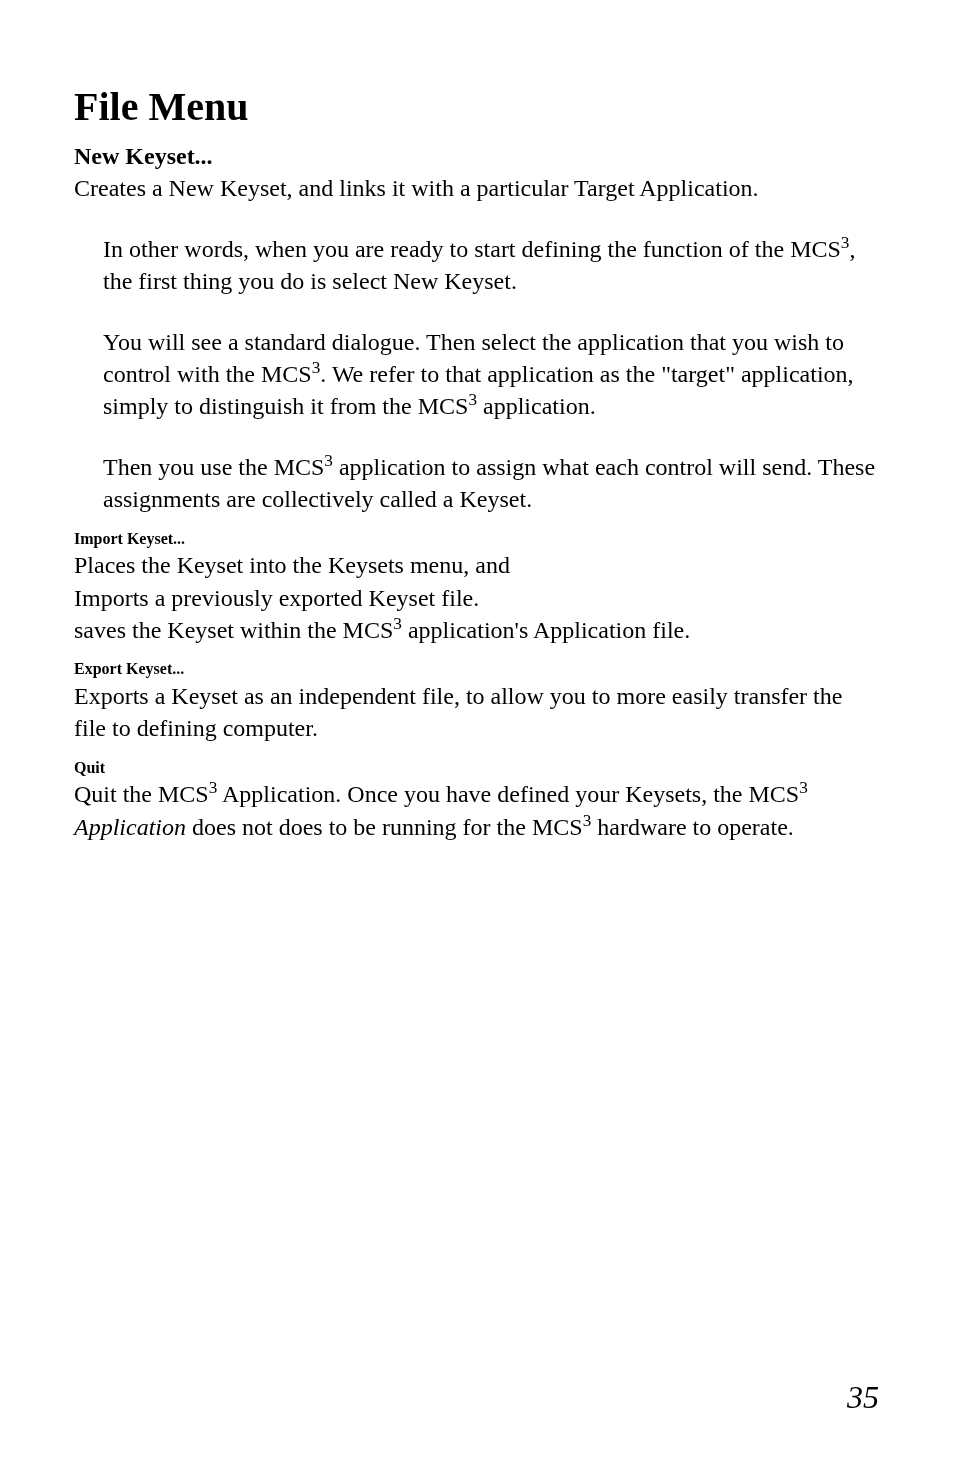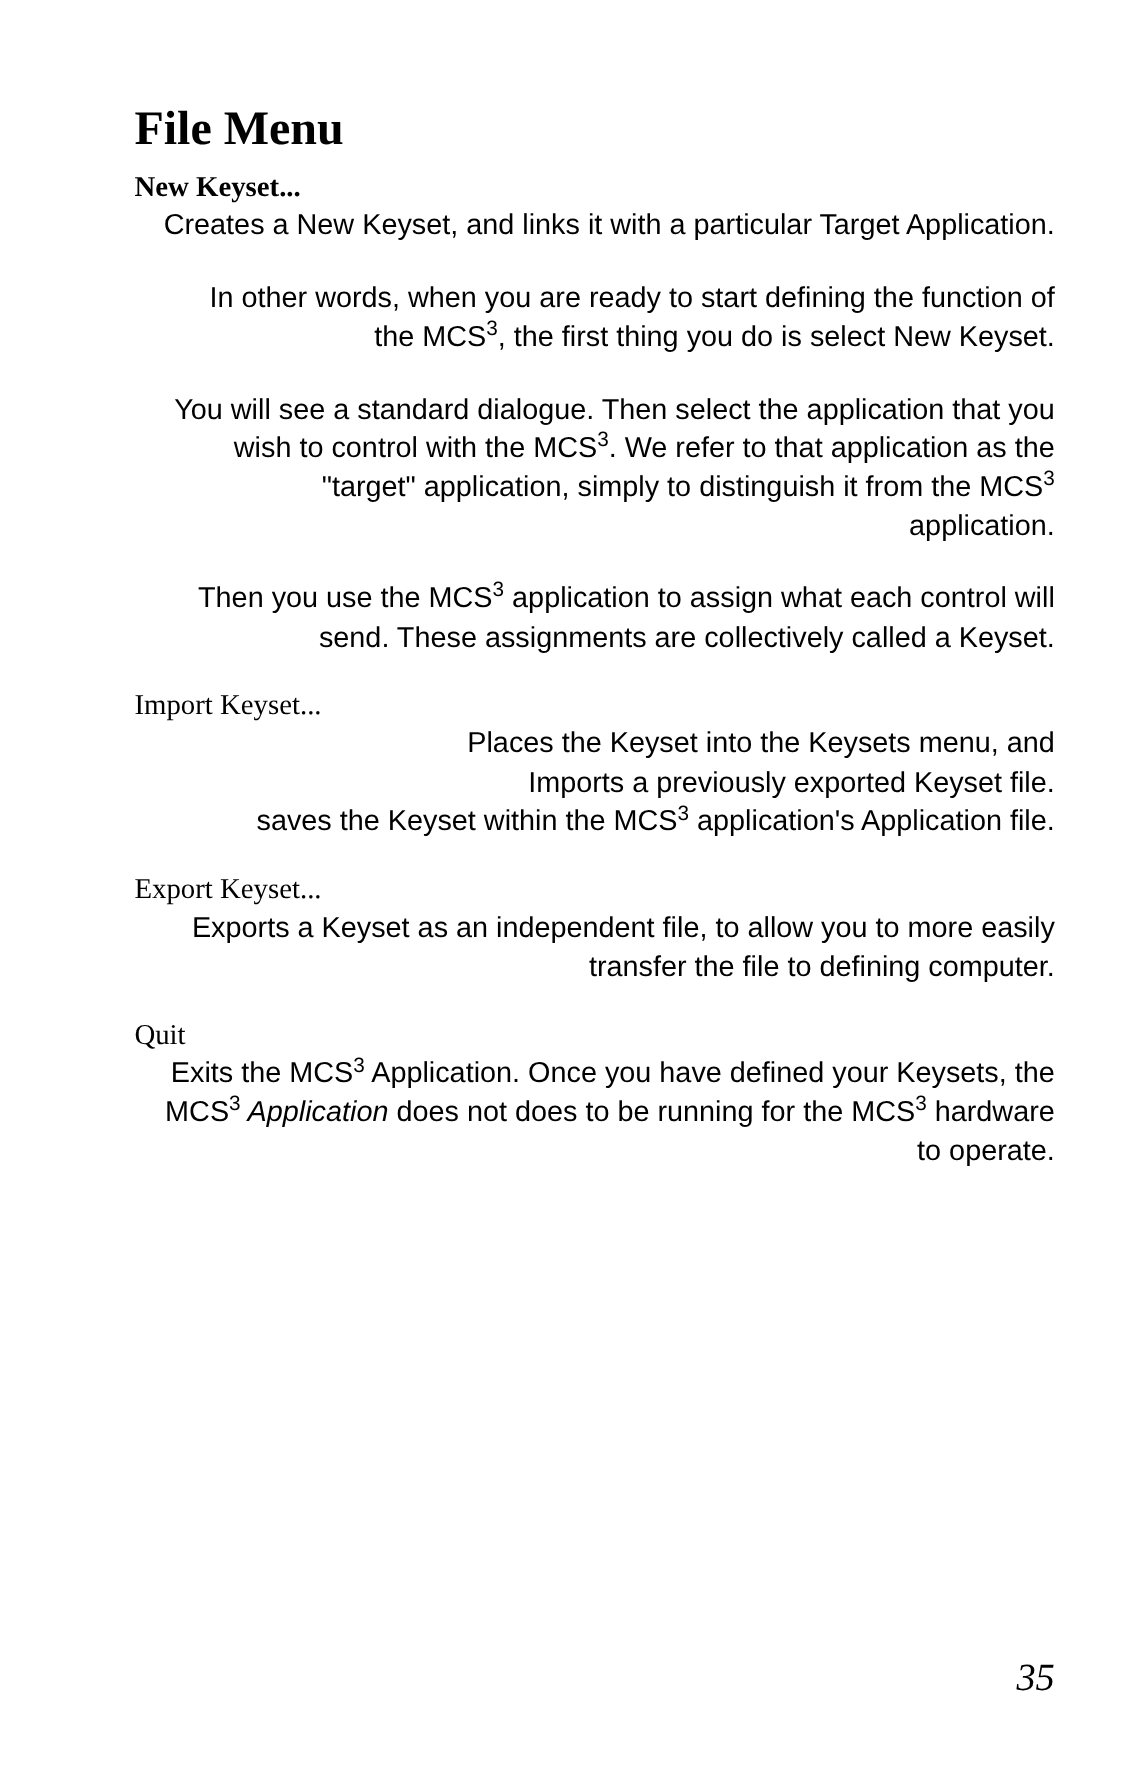--- a/index.html
+++ b/index.html
@@ -6,44 +6,43 @@
     margin: 0;
     padding: 0;
     font-family: Georgia, 'Times New Roman', serif;
     color: #000;
     width: 954px;
     height: 1475px;
     box-sizing: border-box;
     position: relative;
   }
   .page {
-    padding: 80px 75px 60px 112px;
+    padding: 80px 75px 60px 74px;
     line-height: 1.35;
   }
   .title {
     font-family: Georgia, serif;
     font-weight: bold;
     font-size: 40px;
     margin: 0 0 6px 0;
   }
   .subhead {
     font-weight: bold;
     font-size: 24px;
     margin: 0;
   }
   .subhead-spaced {
-    font-weight: normal;
-    font-size: 24px;
-    margin: 24px 0 0 0;
+    font-weight: bold;
+    font-size: 16px;
+    margin: 12px 0 0 0;
   }
   .body-text {
-    font-family: Liberation Sans, sans-serif;
+    font-family: Liberation Serif, serif;
     font-size: 24px;
     margin: 0;
-    text-align: right;
   }
   .para-spaced {
     margin-top: 28px;
     margin-left: 29px;
   }
   sup {
     font-size: 0.72em;
     vertical-align: super;
     line-height: 0;
   }
@@ -84,18 +83,18 @@
   <p class="body-text">Imports a previously exported Keyset file.</p>
   <p class="body-text">
     <span>saves the Keyset within the MCS</span><sup>3</sup><span> application's Application file.</span>
   </p>
 
   <p class="subhead-spaced">Export Keyset...</p>
   <p class="body-text">Exports a Keyset as an independent file, to allow you to more easily transfer the file to defining computer.</p>
 
   <p class="subhead-spaced">Quit</p>
   <p class="body-text">
-    <span>Exits the MCS</span><sup>3</sup><span> Application. Once you have defined your Keysets, the MCS</span><sup>3</sup><span class="italic"> Application</span><span> does not does to be running for the MCS</span><sup>3</sup><span> hardware to operate.</span>
+    <span>Quit the MCS</span><sup>3</sup><span> Application. Once you have defined your Keysets, the MCS</span><sup>3</sup><span class="italic"> Application</span><span> does not does to be running for the MCS</span><sup>3</sup><span> hardware to operate.</span>
   </p>
 
 </div>
 
 <div class="pagenum">35</div>
 
 </body></html>

